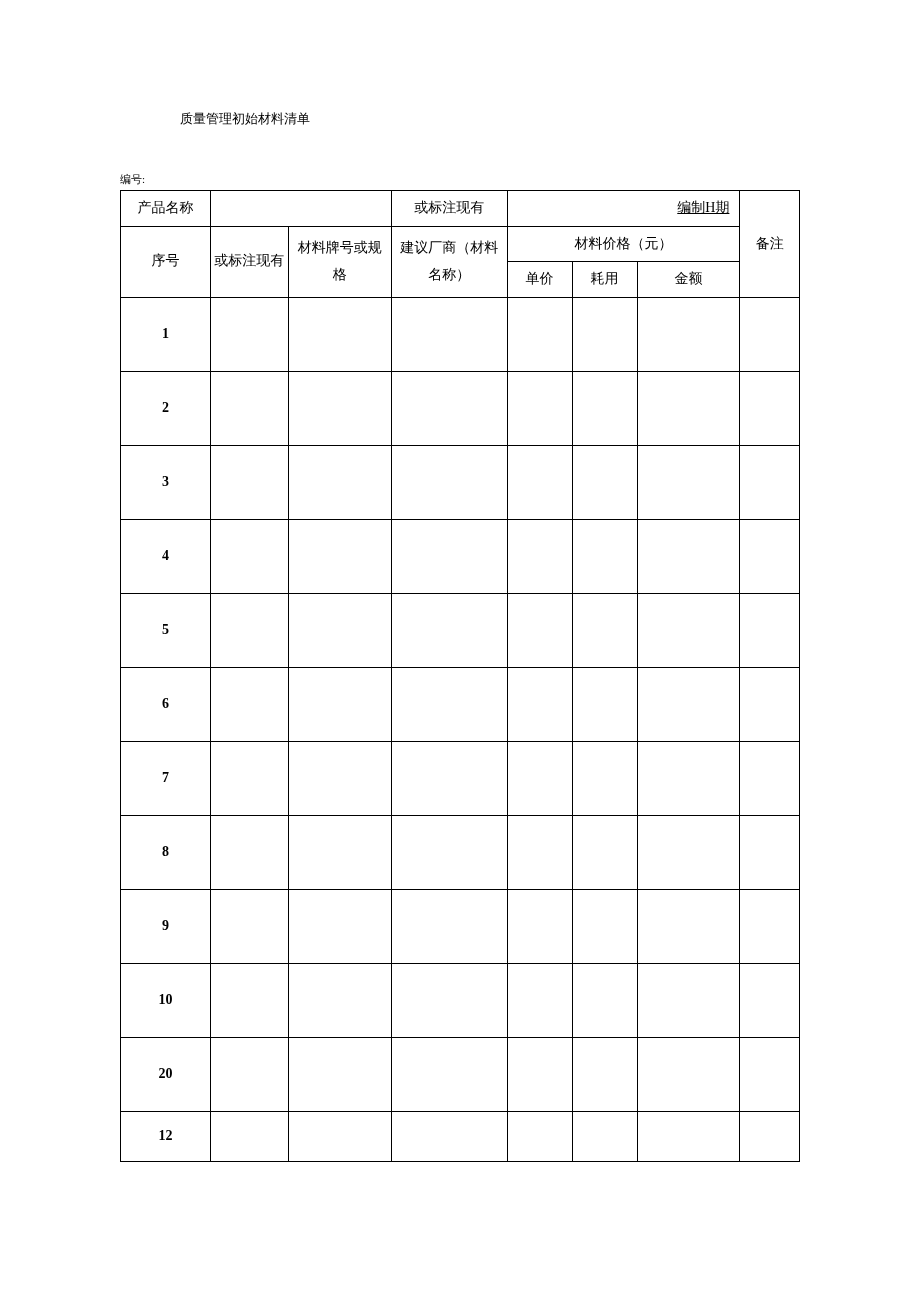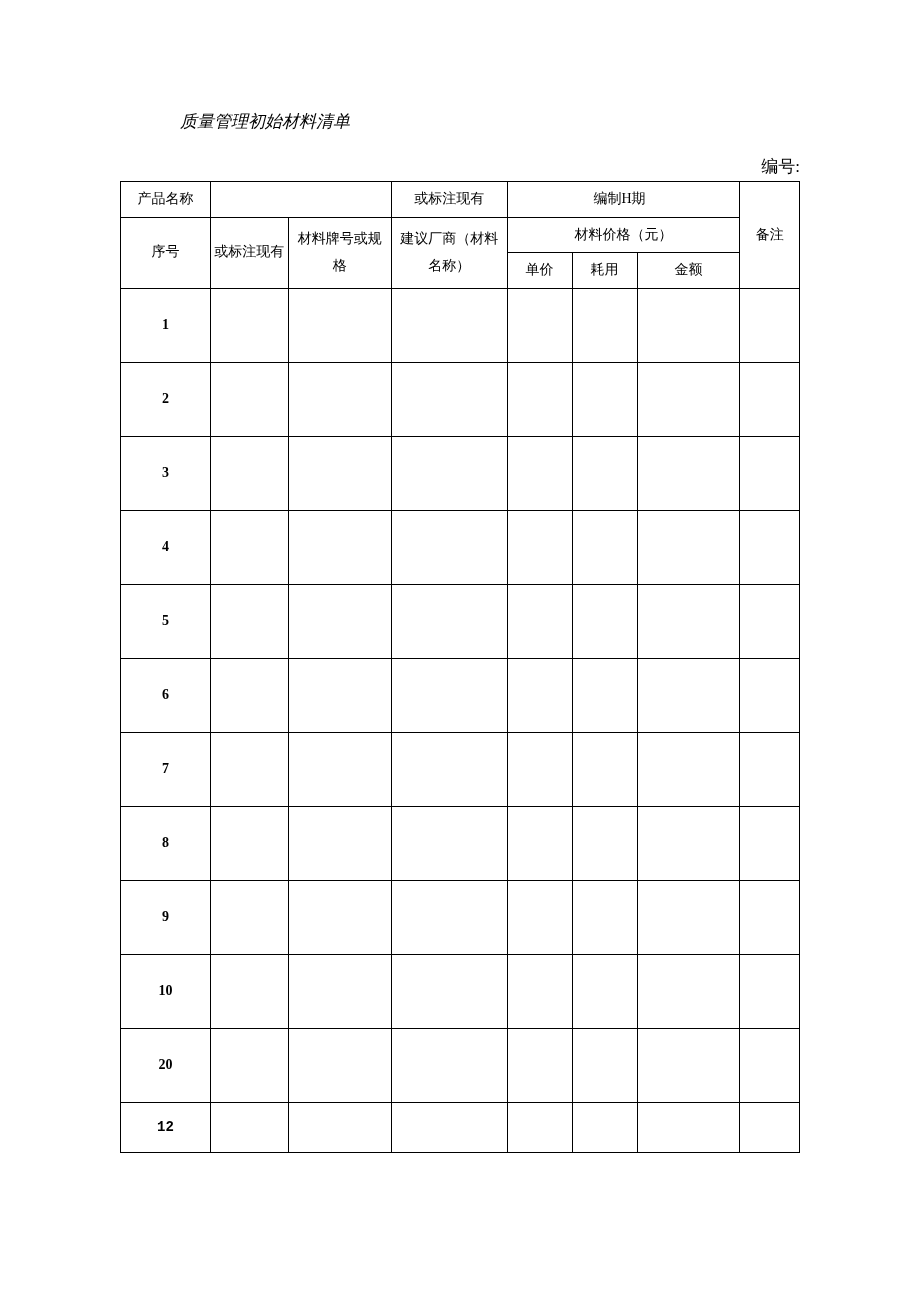--- a/index.html
+++ b/index.html
@@ -4,29 +4,27 @@
   <style>
     * { box-sizing: border-box; margin: 0; padding: 0; }
     body {
       font-family: "SimSun", "宋体", serif;
       background: #fff;
       color: #000;
       padding: 110px 120px 40px 120px;
       width: 920px;
     }
     .title {
-      font-size: 17px;
+      font-size: 13px;
       margin-left: 60px;
-      margin-bottom: 22px;
-      font-style: italic;
+      margin-bottom: 44px;
     }
     .label {
-      font-size: 17px;
+      font-size: 11px;
       margin-bottom: 3px;
-      text-align: right;
     }
     table {
       border-collapse: collapse;
       width: 100%;
       table-layout: fixed;
     }
     td, th {
       border: 1px solid #000;
       text-align: center;
       vertical-align: middle;
@@ -37,21 +35,21 @@
     }
     .col-seq { width: 83px; }
     .col-matname { width: 72px; }
     .col-matno { width: 95px; }
     .col-factory { width: 107px; }
     .col-unitprice { width: 60px; }
     .col-usage { width: 60px; }
     .col-amount { width: 95px; }
     .col-remark { width: 55px; }
     .row-data td { height: 74px; }
-    .row-data-last td { height: 50px; font-family: Liberation Mono, monospace; }
+    .row-data-last td { height: 50px; }
     .num { font-weight: bold; }
   </style>
 </head>
 <body>
 
 <div class="title">质量管理初始材料清单</div>
 <div class="label">编号:</div>
 
 <table>
   <colgroup>
@@ -62,21 +60,21 @@
     <col class="col-unitprice">
     <col class="col-usage">
     <col class="col-amount">
     <col class="col-remark">
   </colgroup>
   <tbody>
       <tr>
     <td>产品名称</td>
     <td colspan="2"></td>
     <td>或标注现有</td>
-    <td colspan="3" style="padding-right:10px;">编制H期</td>
+    <td colspan="3" style="text-align:right;padding-right:10px;text-decoration:underline;">编制H期</td>
     <td rowspan="3">备注</td>
   </tr>
   <tr>
     <td rowspan="2">序号</td>
     <td rowspan="2">或标注现有</td>
     <td rowspan="2">材料牌号或规格</td>
     <td rowspan="2">建议厂商（材料名称）</td>
     <td colspan="3">材料价格（元）</td>
   </tr>
   <tr>

